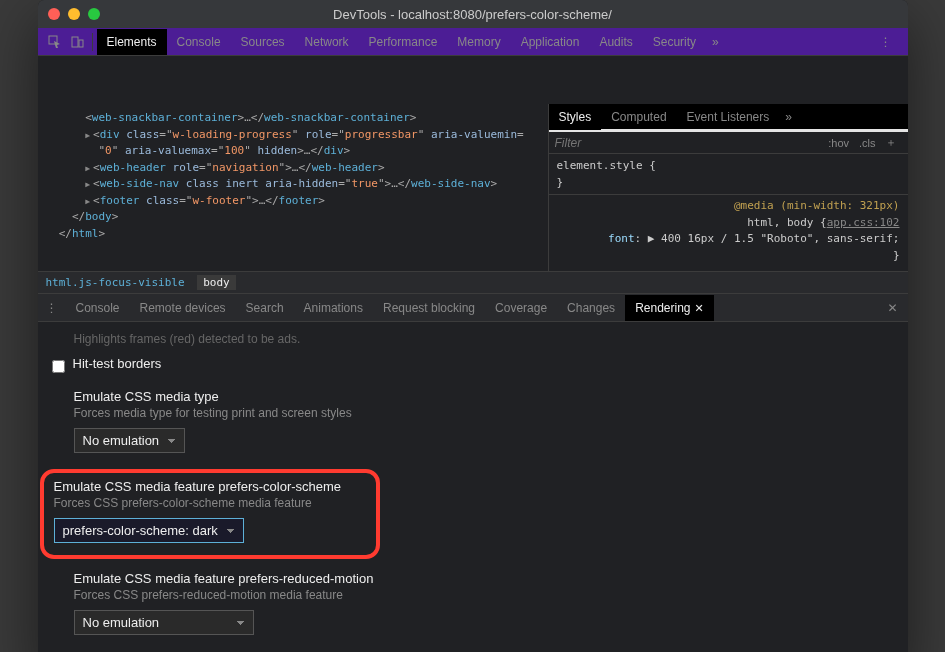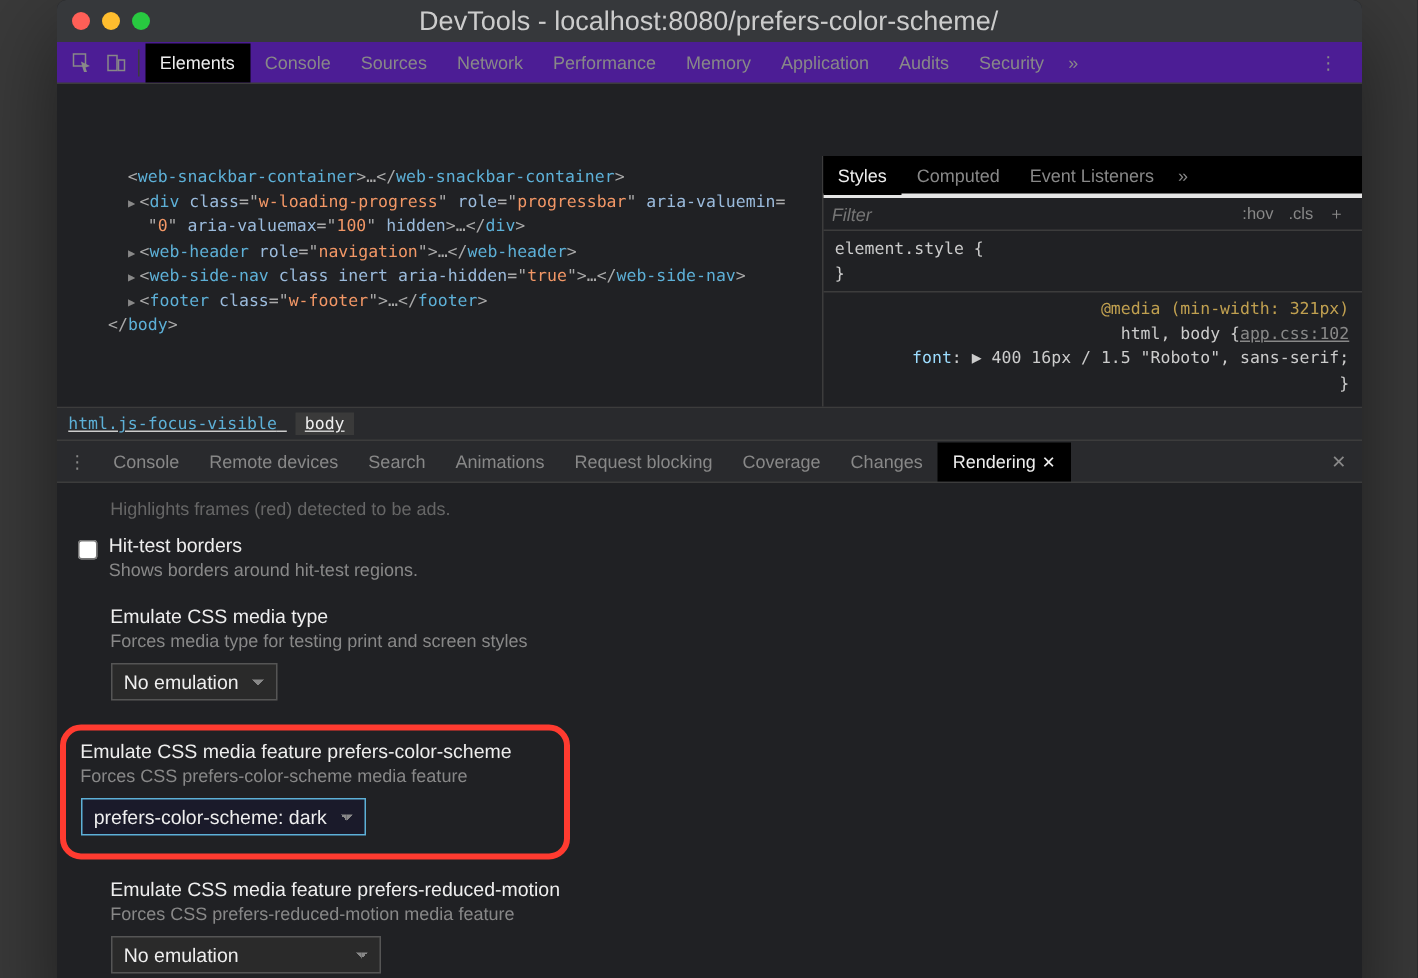--- a/index.html
+++ b/index.html
@@ -31,21 +31,21 @@
 .dots { display: flex; gap: 8px; }
 .dot { width: 12px; height: 12px; border-radius: 50%; }
 .dot.red { background: #ff5f57; }
 .dot.yel { background: #ffbd2e; }
 .dot.grn { background: #28c940; }
 .title-text {
   position: absolute;
   left: 50%;
   transform: translateX(-50%);
   color: #ccc;
-  font-size: 18px;
+  font-size: 13px;
 }
 .main-tabs {
   background: #4c1d95;
   display: flex;
   align-items: center;
   height: 28px;
   padding: 0 6px;
   border-bottom: 1px solid #3c3c3c;
 }
 .tabicon {
@@ -122,21 +122,20 @@
 .styles-body .prop { color:#9cdcfe; }
 .styles-body .pval { color:#ccc; }
 .styles-body .link { color:#888; float:right; text-decoration:underline; cursor:pointer;}
 .breadcrumb {
   background:#292a2d;
   padding:4px 8px;
   font-family:Menlo,monospace;
   font-size:11px;
   border-top:1px solid #3c3c3c;
   border-bottom:1px solid #3c3c3c;
-  text-decoration:underline;
 }
 .breadcrumb span:first-child { color:#5db0d7; }
 .breadcrumb span:last-child { background:#3a3a3a; color:#eee; padding:1px 6px; margin-left:6px;}
 .drawer {
   background:#202124;
 }
 .drawer-tabs {
   display:flex;
   background:#292a2d;
   height:28px;
@@ -230,20 +229,21 @@
 
   <div class="content-row">
     <div class="elements-panel" id="elements-host">
         <div class="row">      &lt;<span class="tag">web-snackbar-container</span>&gt;…&lt;/<span class="tag">web-snackbar-container</span>&gt;</div>
         <div class="row">      <span class="tri"></span>&lt;<span class="tag">div</span> <span class="attr">class</span>="<span class="val">w-loading-progress</span>" <span class="attr">role</span>="<span class="val">progressbar</span>" <span class="attr">aria-valuemin</span>=</div>
         <div class="row">        "<span class="val">0</span>" <span class="attr">aria-valuemax</span>="<span class="val">100</span>" <span class="attr">hidden</span>&gt;…&lt;/<span class="tag">div</span>&gt;</div>
         <div class="row">      <span class="tri"></span>&lt;<span class="tag">web-header</span> <span class="attr">role</span>="<span class="val">navigation</span>"&gt;…&lt;/<span class="tag">web-header</span>&gt;</div>
         <div class="row">      <span class="tri"></span>&lt;<span class="tag">web-side-nav</span> <span class="attr">class</span> <span class="attr">inert</span> <span class="attr">aria-hidden</span>="<span class="val">true</span>"&gt;…&lt;/<span class="tag">web-side-nav</span>&gt;</div>
         <div class="row">      <span class="tri"></span>&lt;<span class="tag">footer</span> <span class="attr">class</span>="<span class="val">w-footer</span>"&gt;…&lt;/<span class="tag">footer</span>&gt;</div>
         <div class="row">    &lt;/<span class="tag">body</span>&gt;</div>
+        <div class="row">  &lt;/<span class="tag">html</span>&gt;</div>
       </div>
     <div class="right-pane">
       <div class="styles-tabs" id="styles-tabs-host">
           <div class="tab active">Styles</div>
           <div class="tab">Computed</div>
           <div class="tab">Event Listeners</div>
           <div class="chev">»</div>
         </div>
       <div class="filter-row">
         <input class="filter-input" placeholder="Filter" style="">
@@ -291,21 +291,20 @@
       <div class="close-x">✕</div>
     </div>
     <div class="drawer-body">
       <div class="dim setting-indent">Highlights frames (red) detected to be ads.</div>
 
       <div class="setting-block" style="margin-top:10px;">
         <div class="setting-row">
           <input type="checkbox" style="">
           <div>
             <div class="setting-title">Hit-test borders</div>
-            <div class="setting-sub">Shows borders around hit-test regions.</div>
           </div>
         </div>
       </div>
 
       <div class="setting-block setting-indent">
         <div class="setting-title">Emulate CSS media type</div>
         <div class="setting-sub">Forces media type for testing print and screen styles</div>
         <select class="emu-select">
           <option>No emulation</option>
         </select>

